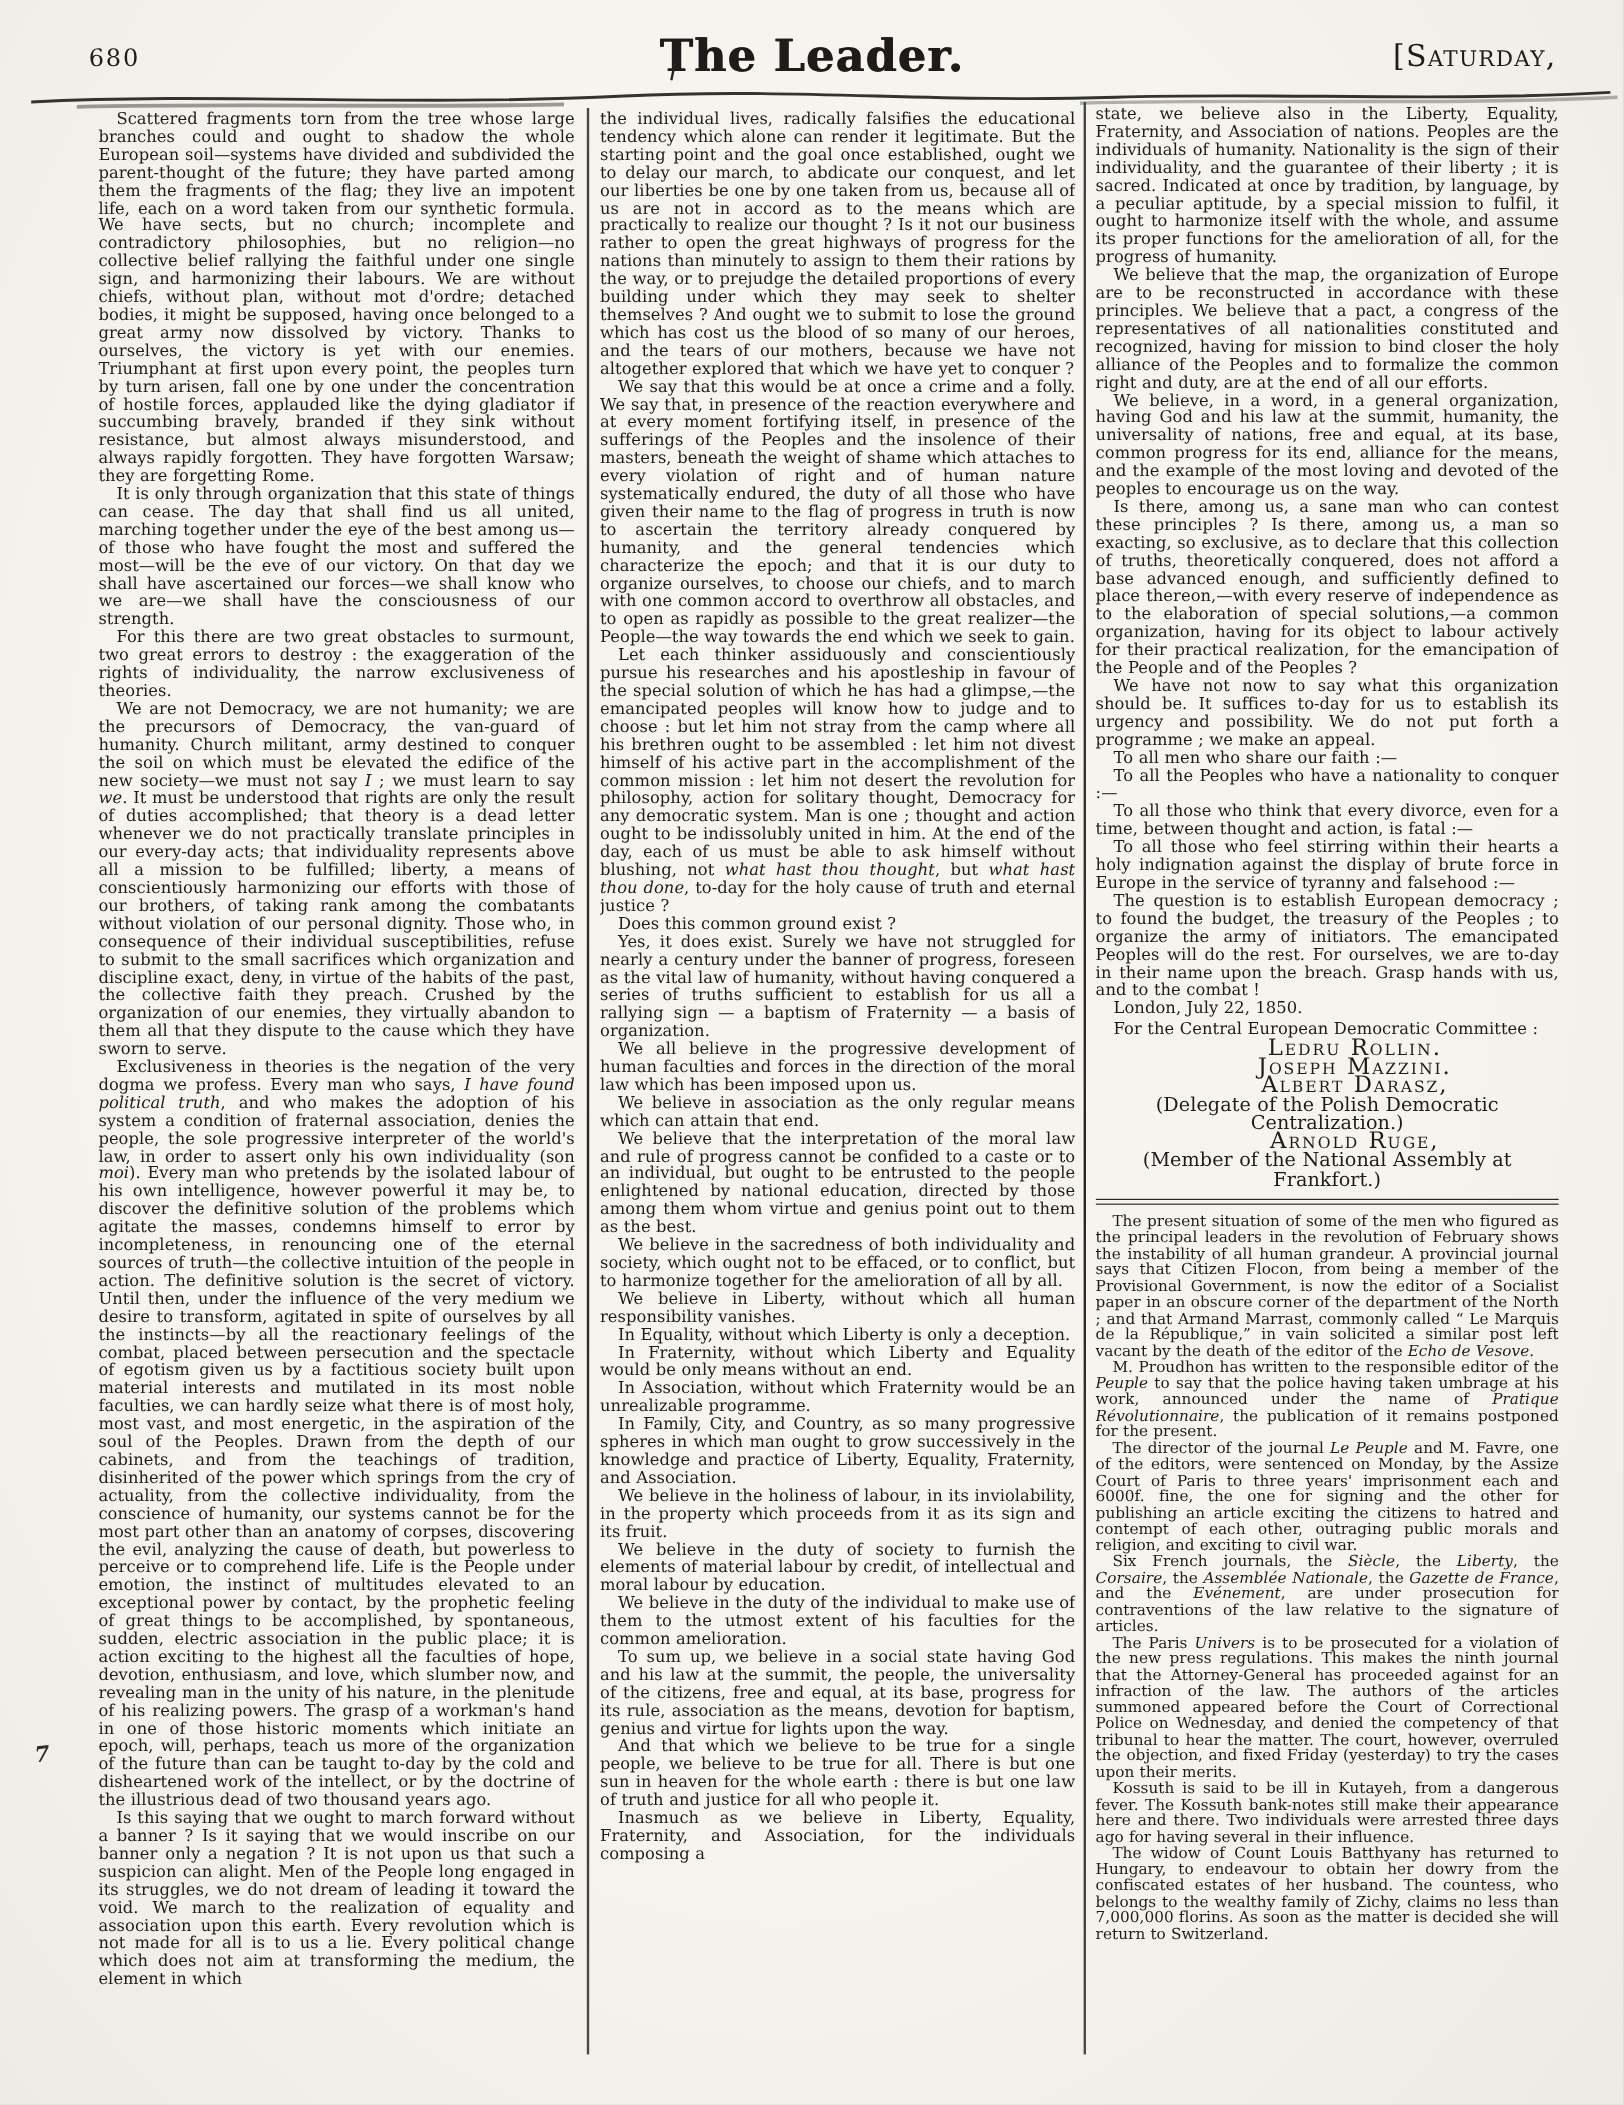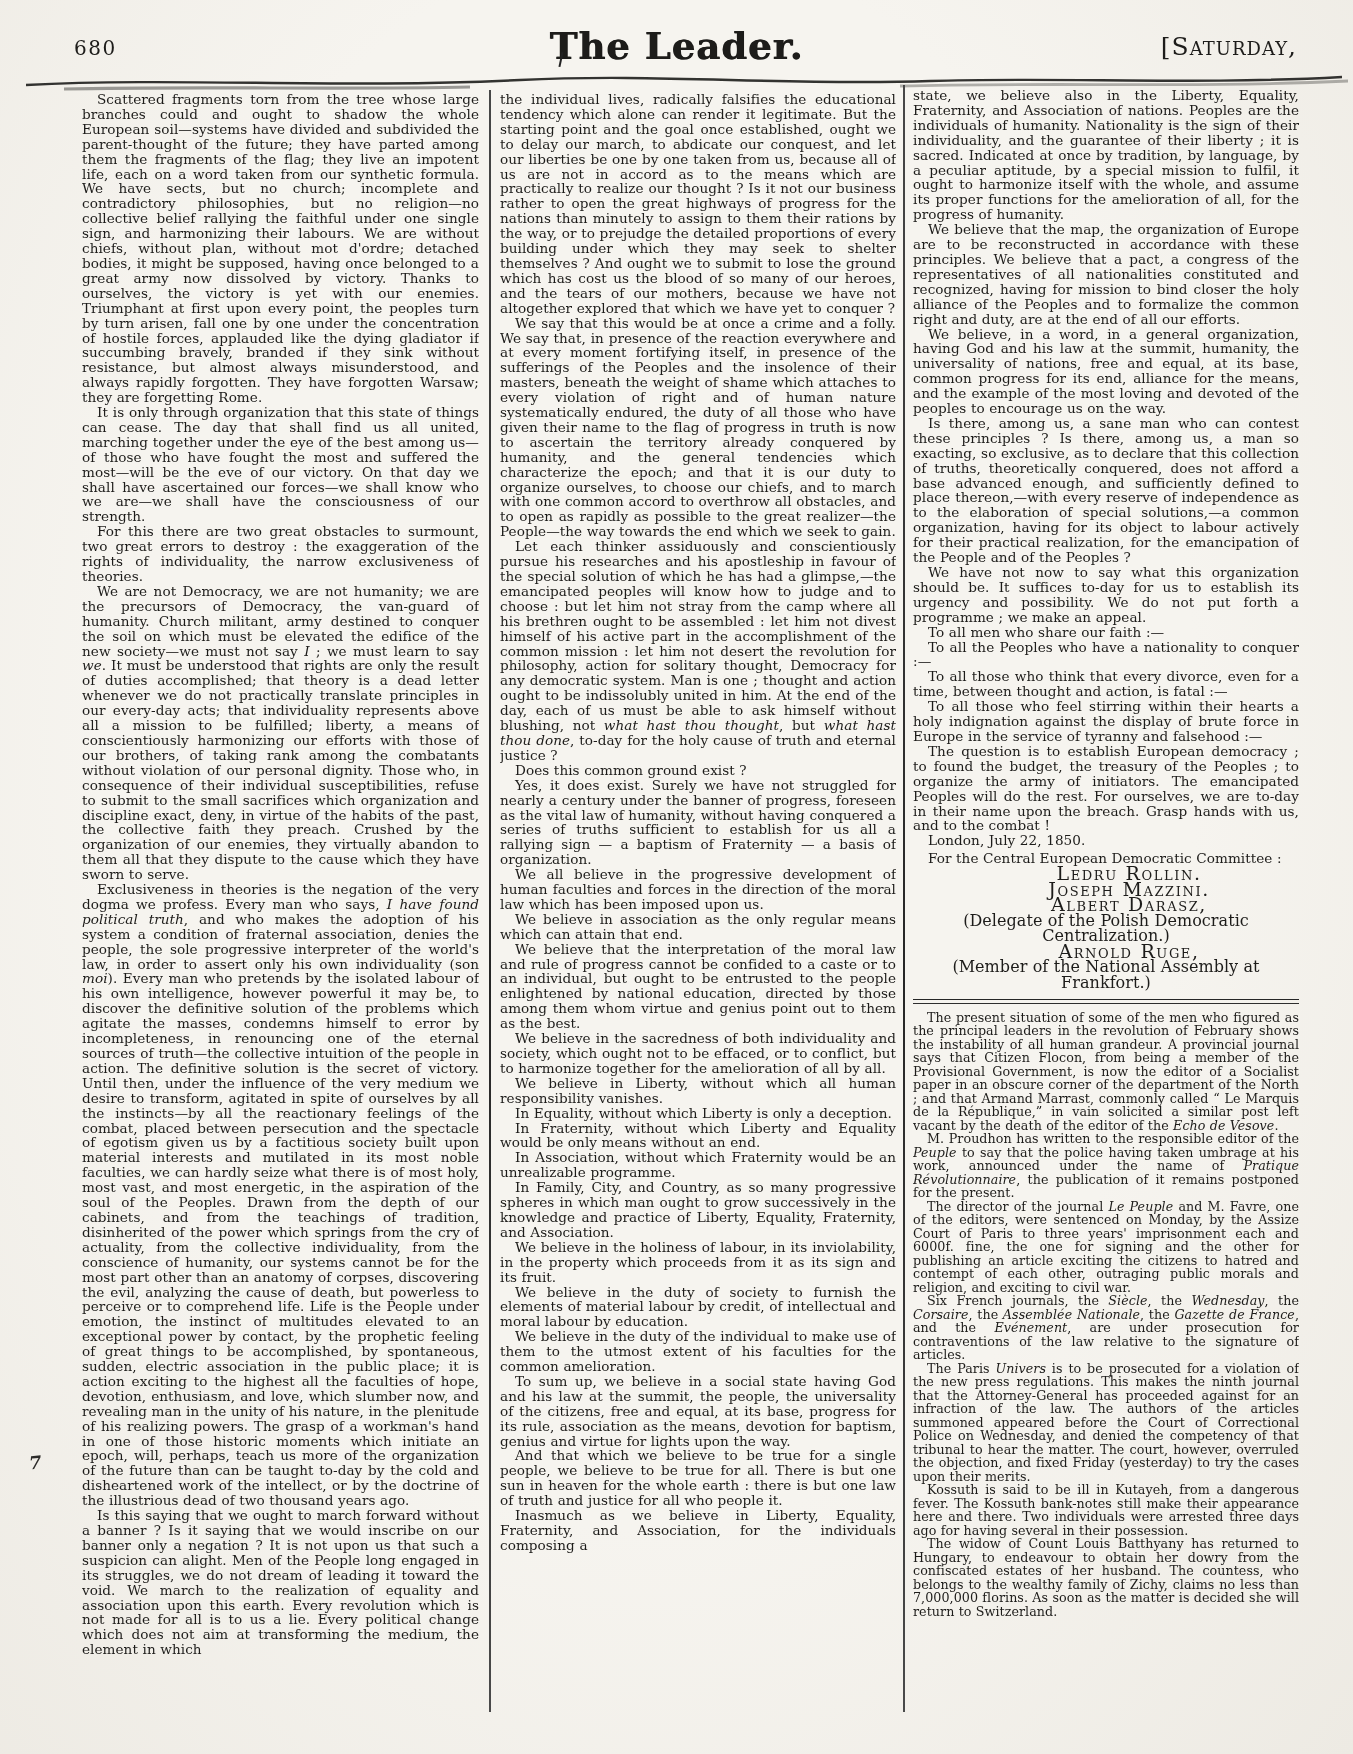--- a/index.html
+++ b/index.html
@@ -115,21 +115,21 @@
       <p class="sig">Ledru Rollin.</p>
       <p class="sig">Joseph Mazzini.</p>
       <p class="sig">Albert Darasz,</p>
       <p class="note">(Delegate of the Polish Democratic Centralization.)</p>
       <p class="sig">Arnold Ruge,</p>
       <p class="note">(Member of the National Assembly at Frankfort.)</p>
       <div class="double-rule"></div>
       <p class="news">The present situation of some of the men who figured as the principal leaders in the revolution of February shows the instability of all human grandeur. A provincial journal says that Citizen Flocon, from being a member of the Provisional Government, is now the editor of a Socialist paper in an obscure corner of the department of the North ; and that Armand Marrast, commonly called “ Le Marquis de la République,” in vain solicited a similar post left vacant by the death of the editor of the <i>Echo de Vesove</i>.</p>
       <p class="news">M. Proudhon has written to the responsible editor of the <i>Peuple</i> to say that the police having taken umbrage at his work, announced under the name of <i>Pratique Révolutionnaire</i>, the publication of it remains postponed for the present.</p>
       <p class="news">The director of the journal <i>Le Peuple</i> and M. Favre, one of the editors, were sentenced on Monday, by the Assize Court of Paris to three years' imprisonment each and 6000f. fine, the one for signing and the other for publishing an article exciting the citizens to hatred and contempt of each other, outraging public morals and religion, and exciting to civil war.</p>
-      <p class="news">Six French journals, the <i>Siècle</i>, the <i>Wednesday</i>, the <i>Corsaire</i>, the <i>Assemblée Nationale</i>, the <i>Gazette de France</i>, and the <i>Evénement</i>, are under prosecution for contraventions of the law relative to the signature of articles.</p>
+      <p class="news">Six French journals, the <i>Siècle</i>, the <i>Liberty</i>, the <i>Corsaire</i>, the <i>Assemblée Nationale</i>, the <i>Gazette de France</i>, and the <i>Evénement</i>, are under prosecution for contraventions of the law relative to the signature of articles.</p>
       <p class="news">The Paris <i>Univers</i> is to be prosecuted for a violation of the new press regulations. This makes the ninth journal that the Attorney-General has proceeded against for an infraction of the law. The authors of the articles summoned appeared before the Court of Correctional Police on Wednesday, and denied the competency of that tribunal to hear the matter. The court, however, overruled the objection, and fixed Friday (yesterday) to try the cases upon their merits.</p>
-      <p class="news">Kossuth is said to be ill in Kutayeh, from a dangerous fever. The Kossuth bank-notes still make their appearance here and there. Two individuals were arrested three days ago for having several in their possession.</p>
+      <p class="news">Kossuth is said to be ill in Kutayeh, from a dangerous fever. The Kossuth bank-notes still make their appearance here and there. Two individuals were arrested three days ago for having several in their influence.</p>
       <p class="news">The widow of Count Louis Batthyany has returned to Hungary, to endeavour to obtain her dowry from the confiscated estates of her husband. The countess, who belongs to the wealthy family of Zichy, claims no less than 7,000,000 florins. As soon as the matter is decided she will return to Switzerland.</p>
     </div>
 
   <div class="margin-mark">7</div>
 
 </div>
 
 </body></html>

